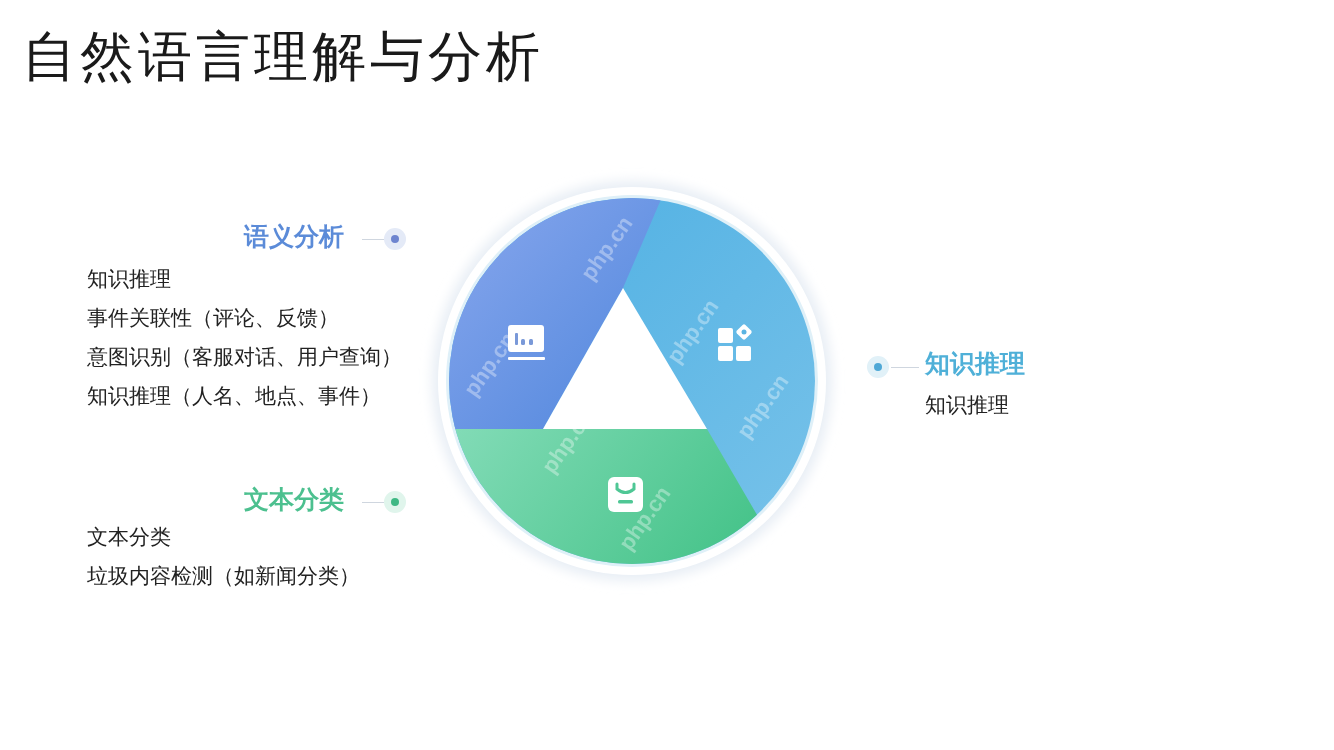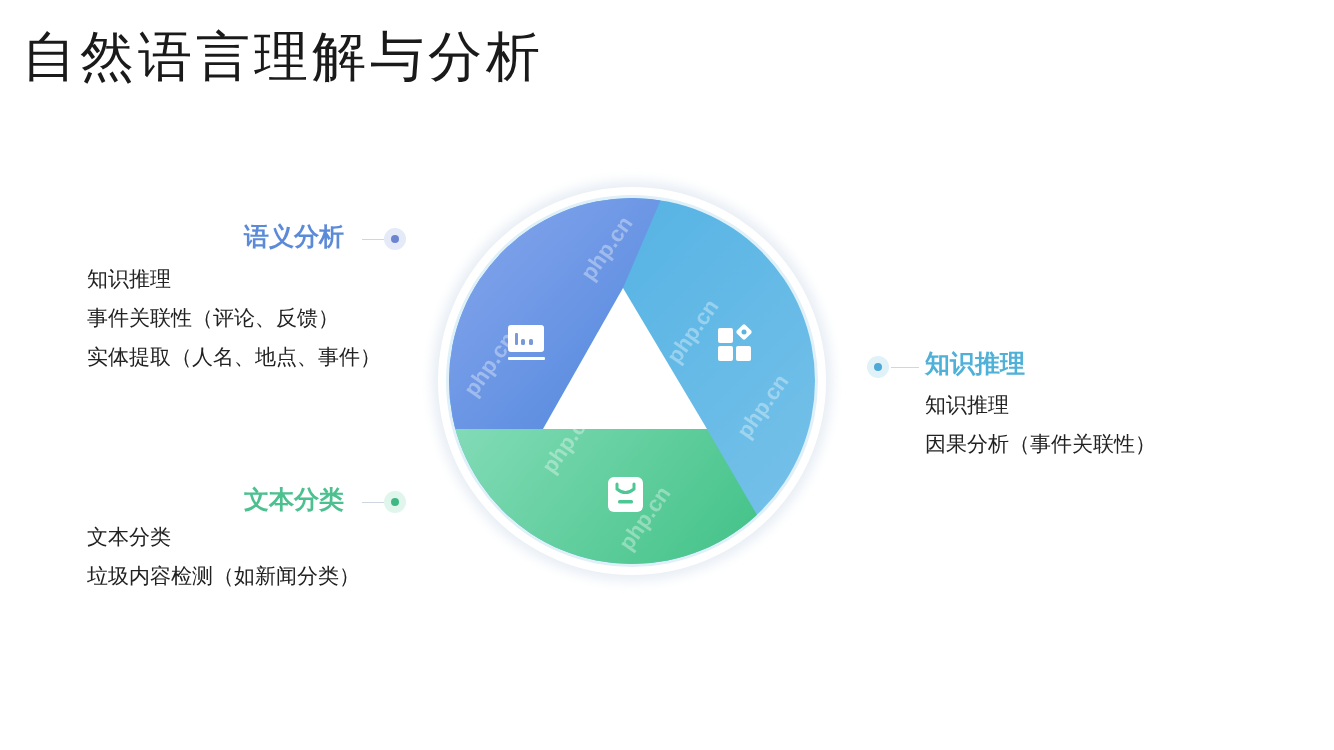--- a/index.html
+++ b/index.html
@@ -105,33 +105,33 @@
 
 <div>
   <div class="cat-title" style="left:244px; top:221px; color:#5b8bd8;">语义分析</div>
   <div class="connector" style="left:362px; top:239px; width:22px;"></div>
   <div class="dot-halo" style="left:384px; top:228px; background:#e4eaf7;">
     <div class="dot" style="background:#6d84cf;"></div>
   </div>
   <ul class="item-list" style="left:87px; top:260px;">
     <li>知识推理</li>
     <li>事件关联性（评论、反馈）</li>
-    <li>实体提取（人名、地点、事件）</li>
+    <li>意图识别（客服对话、用户查询）</li>
+    <li>知识推理（人名、地点、事件）</li>
   </ul>
 </div>
 
 <div>
   <div class="dot-halo" style="left:867px; top:356px; background:#e1f1f8;">
     <div class="dot" style="background:#4fa8d6;"></div>
   </div>
   <div class="connector" style="left:891px; top:367px; width:28px;"></div>
   <div class="cat-title" style="left:925px; top:348px; color:#4fb0d8;">知识推理</div>
   <ul class="item-list wrap" style="left:925px; top:386px; width:350px;">
     <li>知识推理</li>
-    <li>因果分析（事件关联性）</li>
   </ul>
 </div>
 
 <div>
   <div class="cat-title" style="left:244px; top:484px; color:#4cc08f;">文本分类</div>
   <div class="connector" style="left:362px; top:502px; width:22px;"></div>
   <div class="dot-halo" style="left:384px; top:491px; background:#e0f5ec;">
     <div class="dot" style="background:#3fb884;"></div>
   </div>
   <ul class="item-list" style="left:87px; top:518px;">

